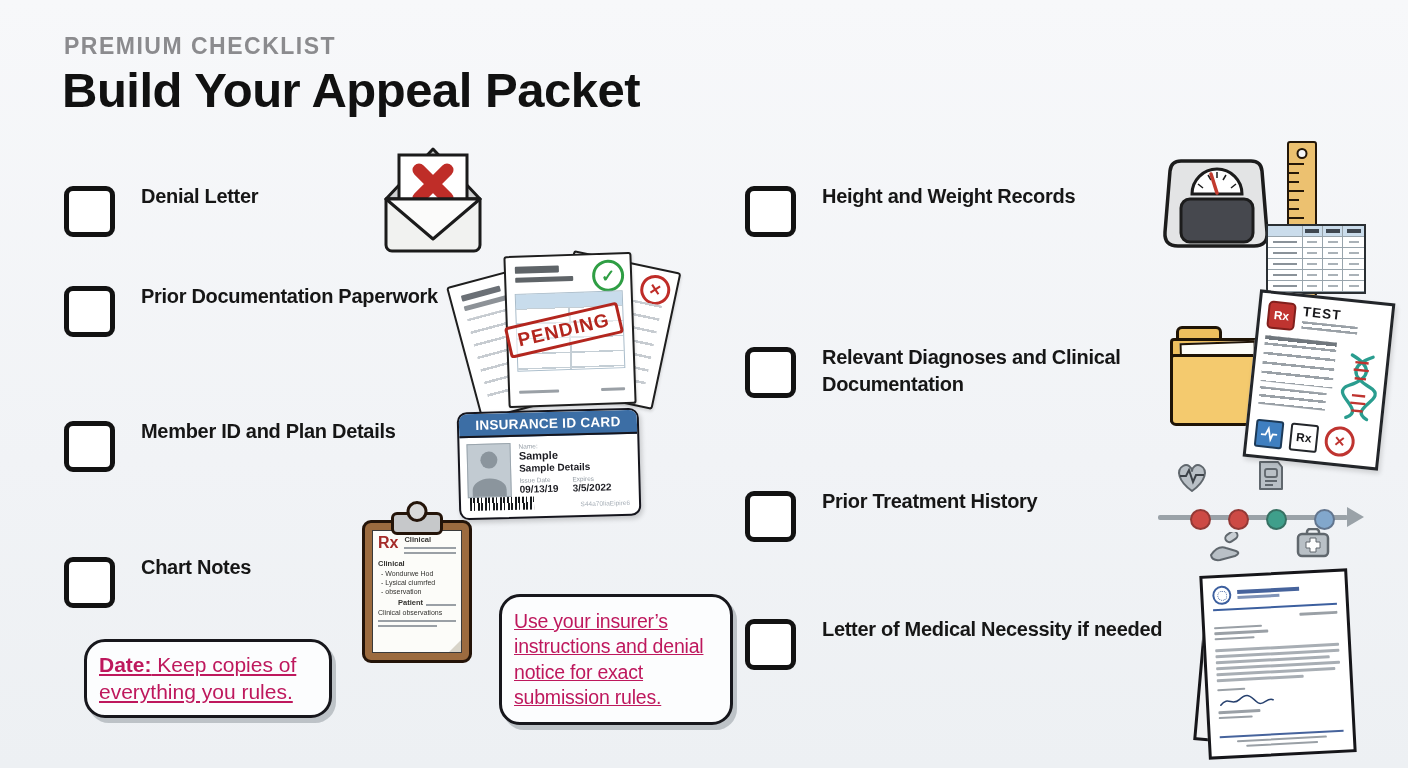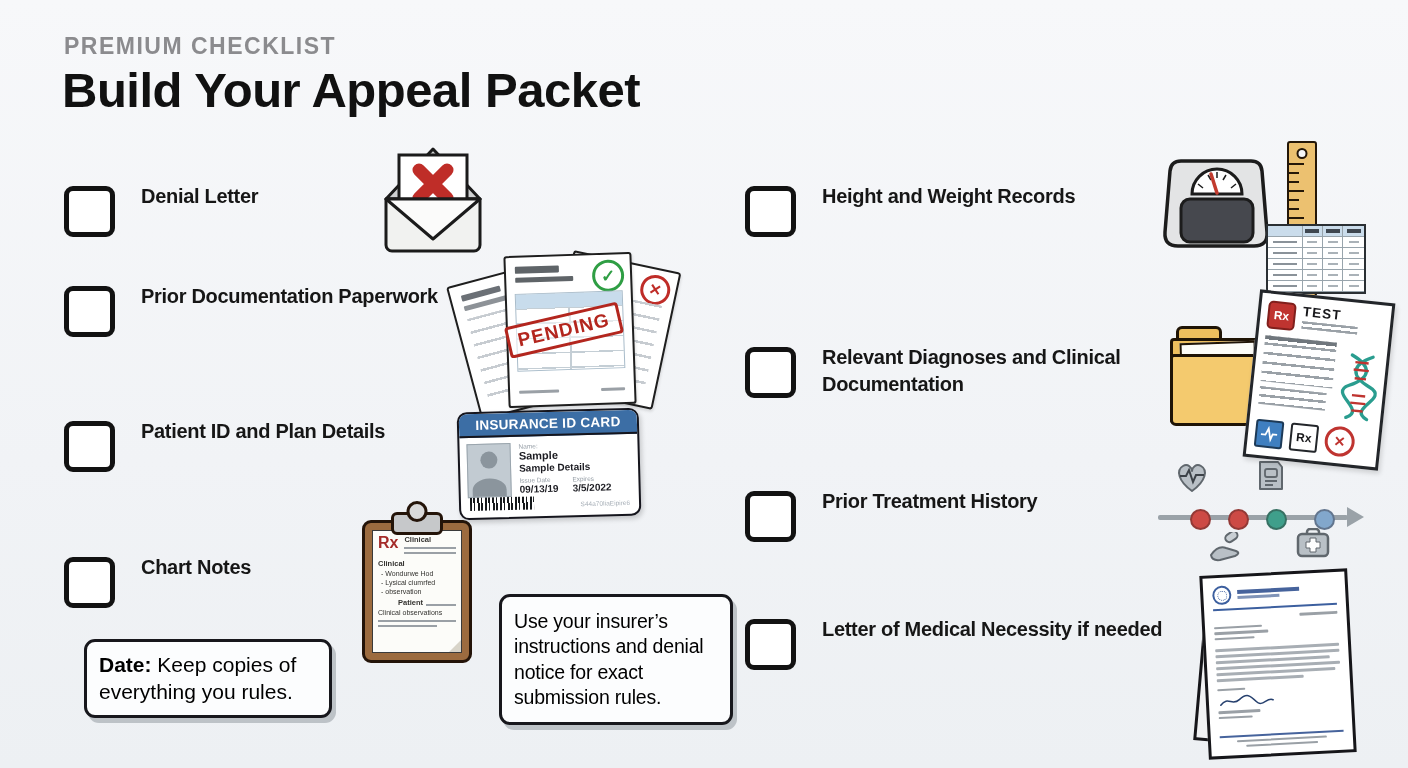--- a/index.html
+++ b/index.html
@@ -8,22 +8,22 @@
          font-family:"Liberation Sans",sans-serif;color:#141414;}
   .abs{position:absolute;}
   
   .eyebrow{left:64px;top:33px;font-size:23px;font-weight:600;letter-spacing:1.5px;color:#8b8b8e;}
   .title{left:62px;top:62px;font-size:49px;font-weight:800;letter-spacing:-0.5px;color:#111;margin:0;}
   
   .item{position:absolute;display:flex;gap:26px;align-items:flex-start;}
   .cbx{width:41px;height:41px;border:5px solid #121212;border-radius:9px;background:#fff;flex:none;margin-top:3px;}
   .lbl{font-weight:700;font-size:20px;line-height:1.34;color:#161616;letter-spacing:-0.3px;}
   
-  .box{position:absolute;background:#fcfdfe;border:3px solid #17171c;border-radius:11px;
-       box-shadow:4px 5px 0 rgba(150,156,162,.55);color:#000000;}
+  .box{position:absolute;background:#fcfdfe;border:3px solid #17171c;border-radius:21px;
+       box-shadow:4px 5px 0 rgba(150,156,162,.55);color:#be185d;text-decoration:underline;}
   .note{left:84px;top:639px;width:218px;padding:10px 12px;font-size:21px;line-height:1.27;}
   .callout{left:499px;top:594px;width:204px;padding:12px 12px;font-size:19.5px;line-height:1.3;letter-spacing:-0.2px;}
   
   .envelope{left:374px;top:141px;width:118px;height:112px;}
   
   .pdocs{left:460px;top:252px;width:214px;height:154px;}
   .paper{position:absolute;background:#fff;border:2.5px solid #1e1e1e;border-radius:3px;box-shadow:1px 2px 3px rgba(0,0,0,.12);}
   .p-left{left:2px;top:18px;width:112px;height:134px;transform:rotate(-15deg);}
   .p-right{left:98px;top:8px;width:106px;height:136px;transform:rotate(12deg);}
   .p-mid{left:46px;top:2px;width:124px;height:148px;transform:rotate(-2deg);z-index:2;}
@@ -140,21 +140,21 @@
   <div class="item" style="left:64px;top:183px;">
     <div class="cbx"></div>
     <div class="lbl" style="width:300px;">Denial Letter</div>
   </div>
   <div class="item" style="left:64px;top:283px;">
     <div class="cbx"></div>
     <div class="lbl" style="width:330px;">Prior Documentation Paperwork</div>
   </div>
   <div class="item" style="left:64px;top:418px;">
     <div class="cbx"></div>
-    <div class="lbl" style="width:270px;">Patient ID and Plan Details</div>
+    <div class="lbl" style="width:270px;">Member ID and Plan Details</div>
   </div>
   <div class="item" style="left:64px;top:554px;">
     <div class="cbx"></div>
     <div class="lbl" style="width:300px;">Chart Notes</div>
   </div>
 
   <div class="item" style="left:745px;top:183px;">
     <div class="cbx"></div>
     <div class="lbl" style="width:320px;">Height and Weight Records</div>
   </div>

